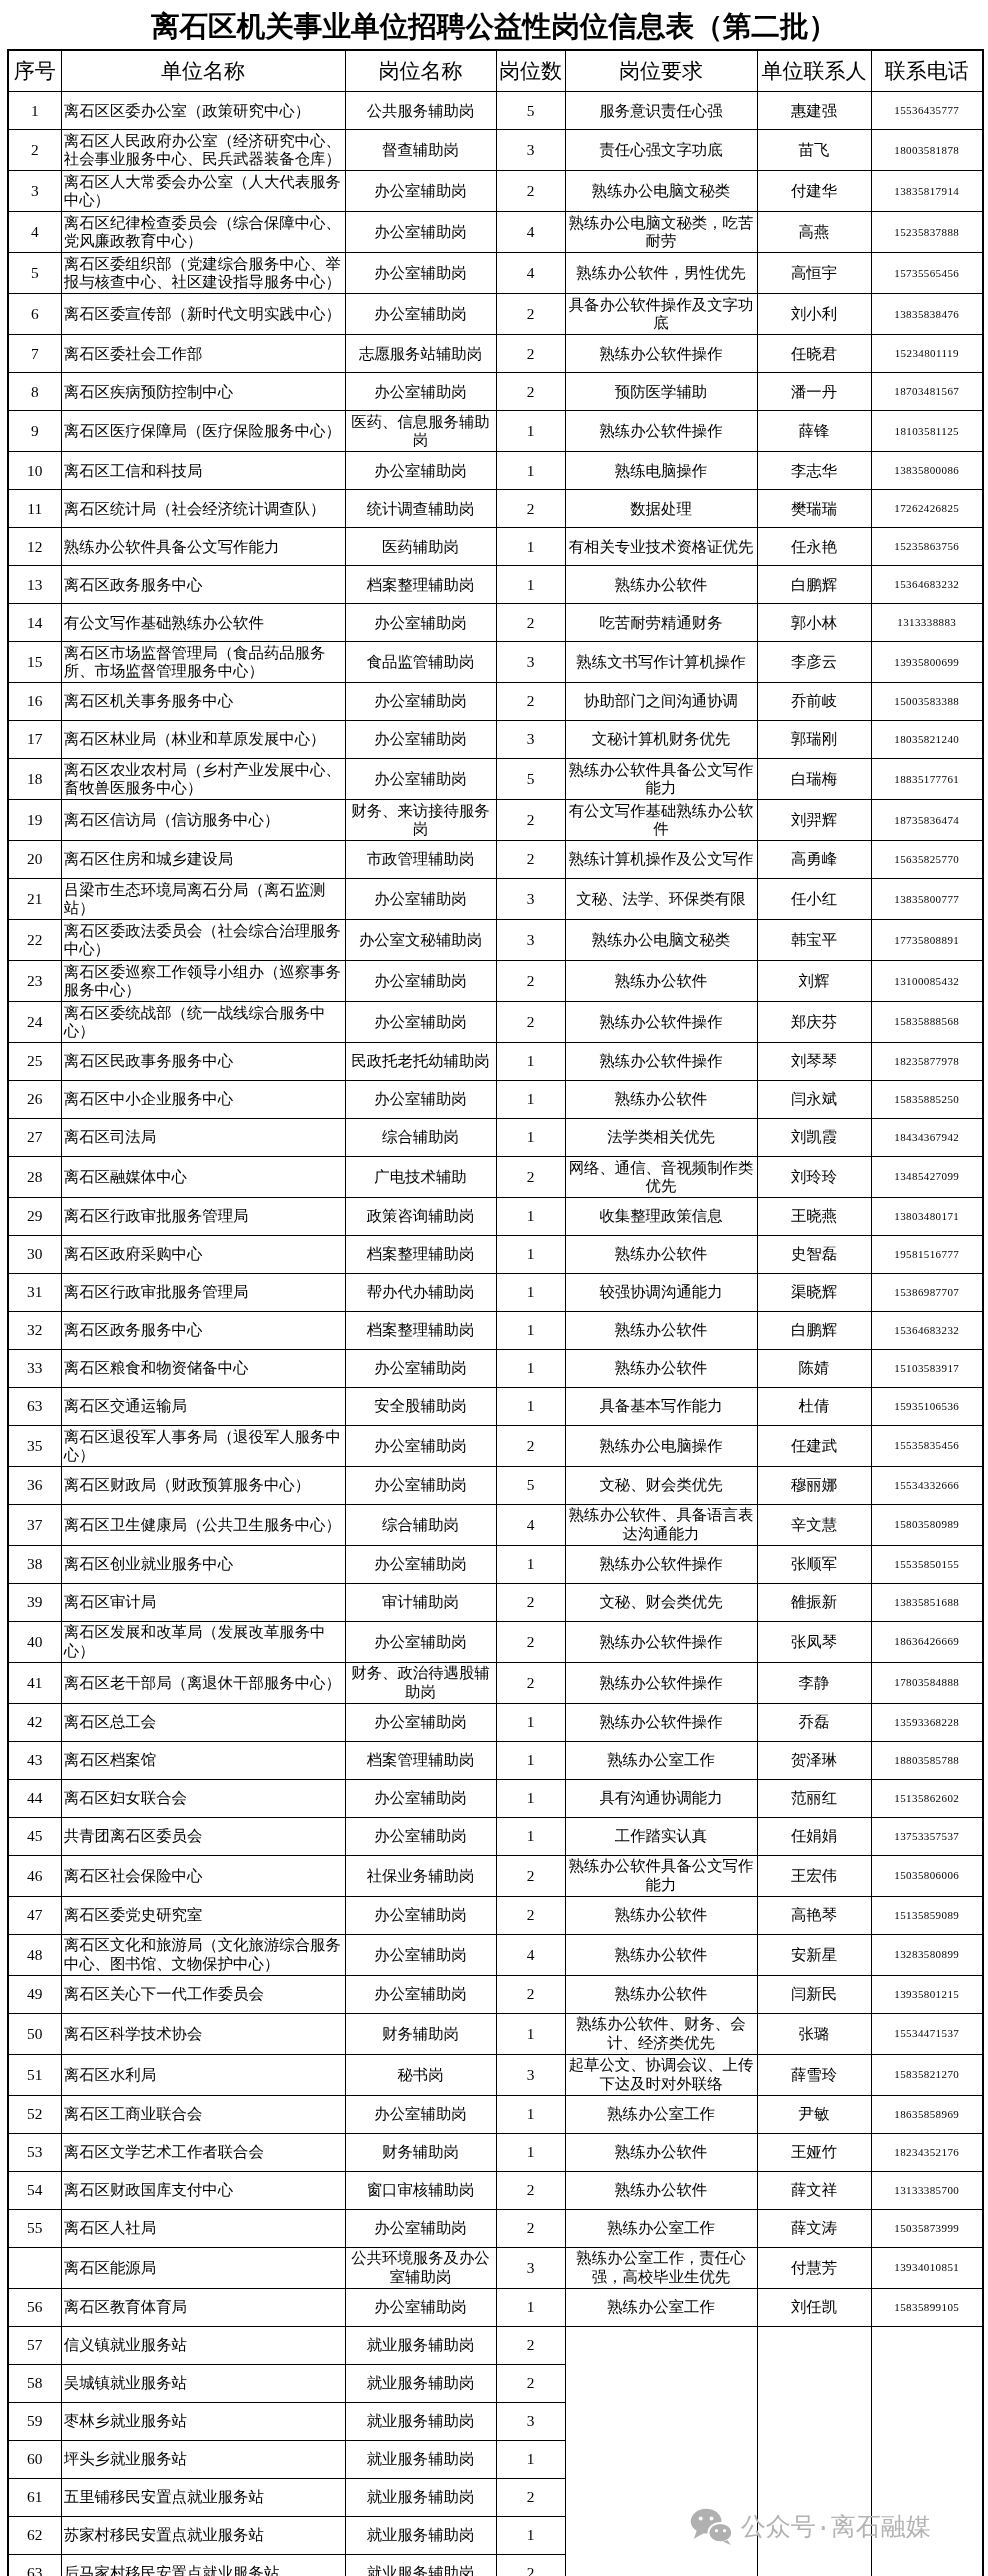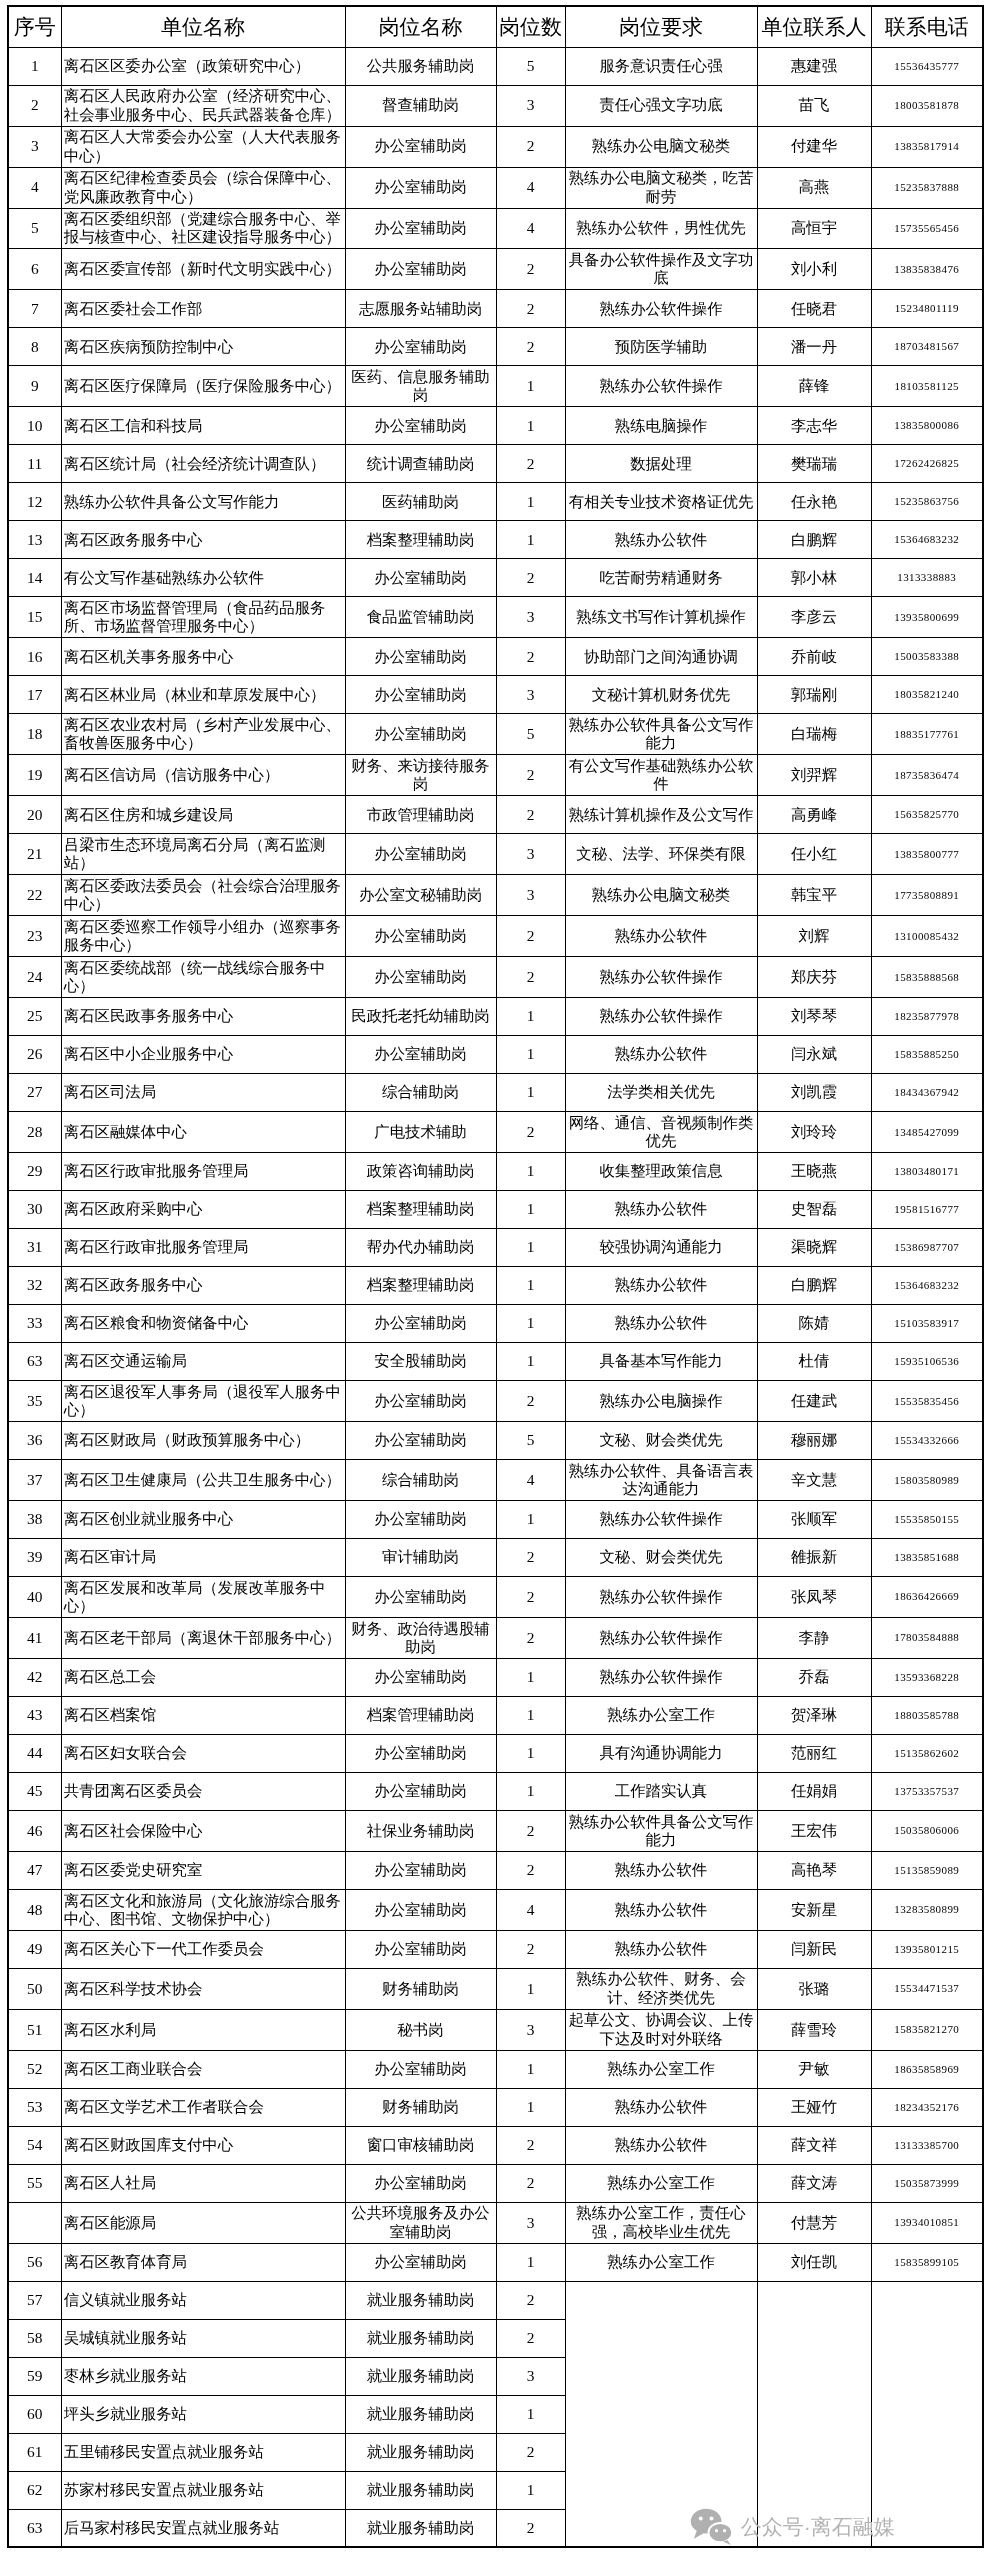--- a/index.html
+++ b/index.html
@@ -57,33 +57,34 @@
   td.c-contact { }
   td.c-phone { font-size: 11px; letter-spacing: 0.4px; }
   .watermark {
     position: absolute;
     left: 690px;
     top: 2508px;
     display: flex;
     align-items: center;
     gap: 7.7px;
     color: #b3b3b3;
-    font-family: Liberation Sans, sans-serif;
-    font-size: 21px;
+    font-family: Liberation Mono, monospace;
+    font-size: 25px;
     white-space: nowrap;
     pointer-events: none;
     z-index: 2;
   }
   .watermark svg { display: block; }
 </style>
 </head>
 <body>
 
 <div class="page">
 
+  <div class="title">离石区机关事业单位招聘公益性岗位信息表（第二批）</div>
 
   <table class="info-table">
     <colgroup>
       <col style="width:53px">
         <col style="width:284px">
         <col style="width:151px">
       <col style="width:69px">
         <col style="width:192px">
         <col style="width:114px">
         <col style="width:112px">

